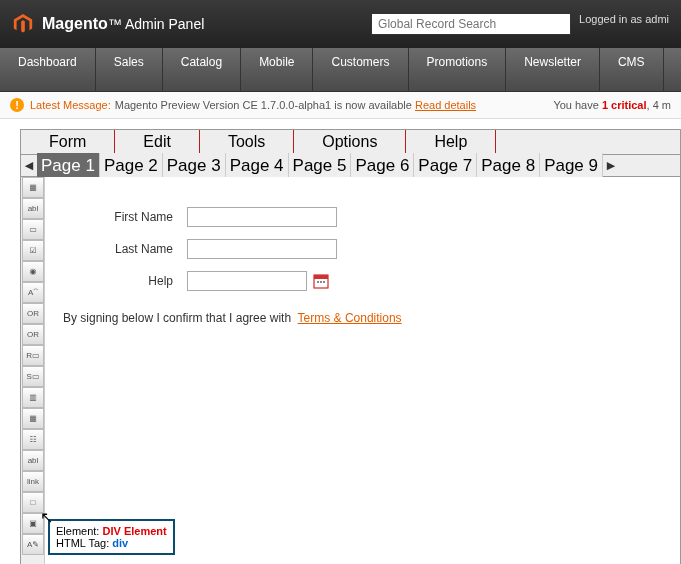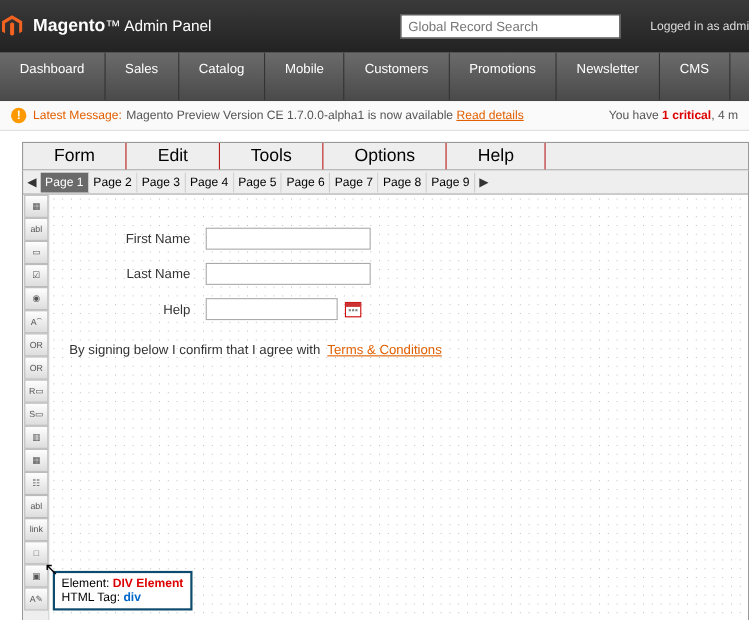--- a/index.html
+++ b/index.html
@@ -1,39 +1,39 @@
 <!DOCTYPE html>
 <html><head>
 <meta charset="utf-8">
 <style>
 *{margin:0;padding:0;box-sizing:border-box;font-family:Arial,Helvetica,sans-serif}
 body{width:681px;height:564px;overflow:hidden;background:#fff;font-size:12px}
-.header{background:linear-gradient(#3a3a3a,#222);height:48px;display:flex;align-items:center;padding:0 0;color:#fff}
+.header{background:linear-gradient(#3a3a3a,#222);height:48px;display:flex;align-items:center;padding:0 12px;color:#fff}
 .logo{display:flex;align-items:center;gap:8px}
 .logo-icon{width:22px;height:22px;position:relative}
 .logo-text{font-size:14px}
 .logo-text b{font-weight:bold;font-size:16px}
-.search-wrap{margin-left:auto;display:flex;align-items:center;gap:27px}
+.search-wrap{margin-left:auto;display:flex;align-items:flex-start;gap:8px}
 .search-input{width:200px;height:22px;padding:2px 6px;font-size:12px;border:1px solid #333}
 .login-status{font-size:11px;color:#ddd}
 .nav{background:linear-gradient(#6b6b6b,#4a4a4a);height:44px;display:flex;border-bottom:1px solid #333}
 .nav-item{padding:0 18px;line-height:28px;color:#fff;font-size:12px;border-right:1px solid #333;cursor:pointer}
 .msgbar{background:#fafafa;border-bottom:1px solid #ddd;padding:6px 10px;display:flex;align-items:center;font-size:11px}
 .msgbar .warn{width:14px;height:14px;border-radius:50%;background:#f90;color:#fff;text-align:center;line-height:14px;font-weight:bold;margin-right:6px}
 .msgbar .latest{color:#e25f00;font-weight:normal}
 .msgbar .msg{color:#555;margin-left:4px}
 .msgbar a{color:#e25f00;text-decoration:underline}
 .msgbar .right{margin-left:auto;color:#555}
 .msgbar .crit{color:#d00;font-weight:bold}
 .editor{margin-top:10px;margin-left:20px;position:relative}
 .menubar{display:flex;border:1px solid #999;background:#eee}
 .menubar div{padding:3px 28px;border-right:1px solid #b91c1c;font-size:16px;cursor:pointer}
 .tabbar{display:flex;align-items:center;border-left:1px solid #999;border-right:1px solid #999;border-bottom:1px solid #999;background:#eee;height:22px}
 .tab-arrow{width:16px;text-align:center;font-size:11px;cursor:pointer;color:#333}
-.tab{padding:3px 4px;font-size:11px;border-right:1px solid #ccc;cursor:pointer;background:#eee}
+.tab{padding:3px 4px;font-size:17px;border-right:1px solid #ccc;cursor:pointer;background:#eee}
 .tab.active{background:#6a6a6a;color:#fff}
 .canvas-wrap{display:flex;border-left:1px solid #999;border-right:1px solid #999;border-bottom:1px solid #999;height:400px}
 .toolbar{width:24px;background:#eee;border-right:1px solid #ccc;display:flex;flex-direction:column}
 .toolbtn{width:22px;height:21px;border:1px solid #bbb;margin:0 1px 0 1px;background:linear-gradient(#fefefe,#ddd);font-size:8px;text-align:center;line-height:19px;color:#555;cursor:pointer;overflow:hidden}
 .canvas{flex:1;background-image:radial-gradient(circle,#bbb 0.5px,transparent 0.5px);background-size:8px 8px;background-color:#fff;padding:30px 12px;position:relative}
 .form-row{display:flex;align-items:center;margin-bottom:12px}
 .form-label{width:130px;text-align:right;padding-right:14px;font-size:12px;color:#333}
 .form-input{width:150px;height:20px;border:1px solid #aaa;background:#fff}
 .cal-icon{width:16px;height:16px;margin-left:6px;display:inline-block}
 .terms-row{font-size:12px;color:#333;margin-top:20px;margin-left:6px}

